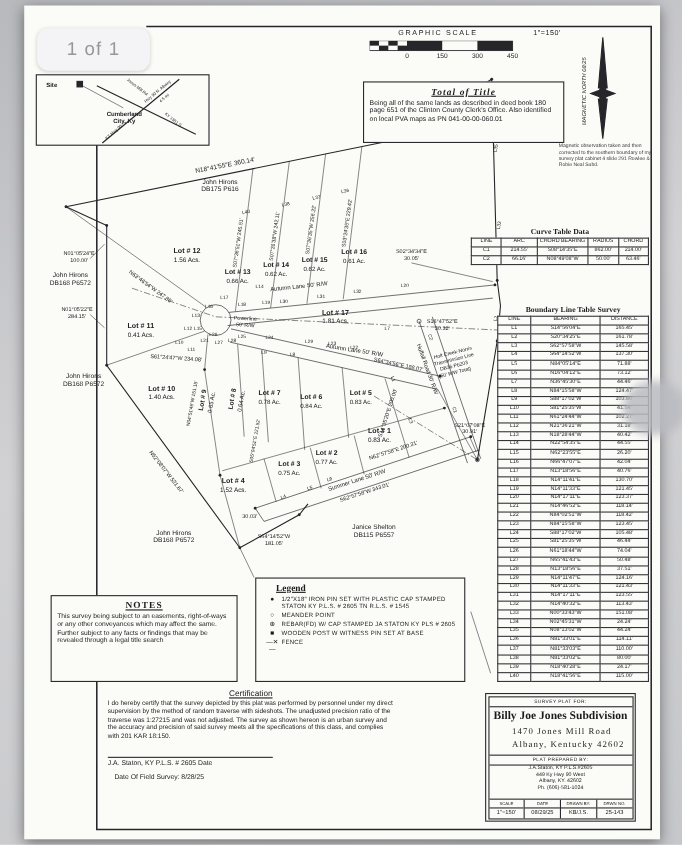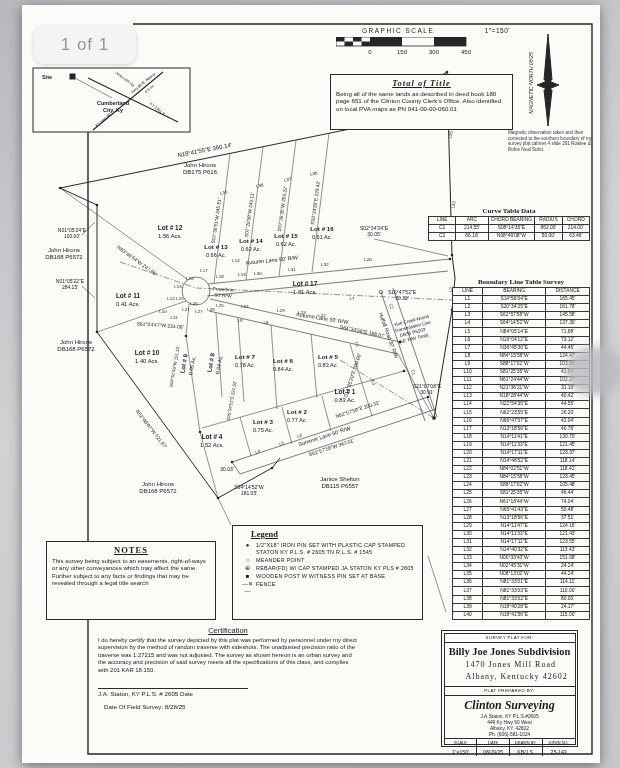--- a/index.html
+++ b/index.html
@@ -645,21 +645,20 @@
     <div class="cert-field">Date Of Field Survey: 8/28/25</div>
   </div>
 
   <div class="nob tblock">
     <div class="tb-inner">
       <div class="tb-label">SURVEY PLAT FOR:</div>
       <div class="tb-name">Billy Joe Jones Subdivision</div>
       <div class="tb-addr">1470 Jones Mill Road</div>
       <div class="tb-addr tb-addr2">Albany, Kentucky 42602</div>
       <div class="tb-label">PLAT PREPARED BY:</div>
-      <div class="tb-firm">Clinton Surveying</div>
       <div class="tb-firmlines">
         <div class="tb-firmline">J.A.Staton, KY P.L.S.#2605</div>
         <div class="tb-firmline">449 Ky Hwy 90 West</div>
         <div class="tb-firmline">Albany, KY. 42602</div>
         <div class="tb-firmline">Ph. (606)-581-1024</div>
       </div>
       <div class="tb-cols">
         <div class="tb-col">
           <div class="tb-col-label">SCALE</div>
           <div class="tb-col-value">1"=150'</div>

